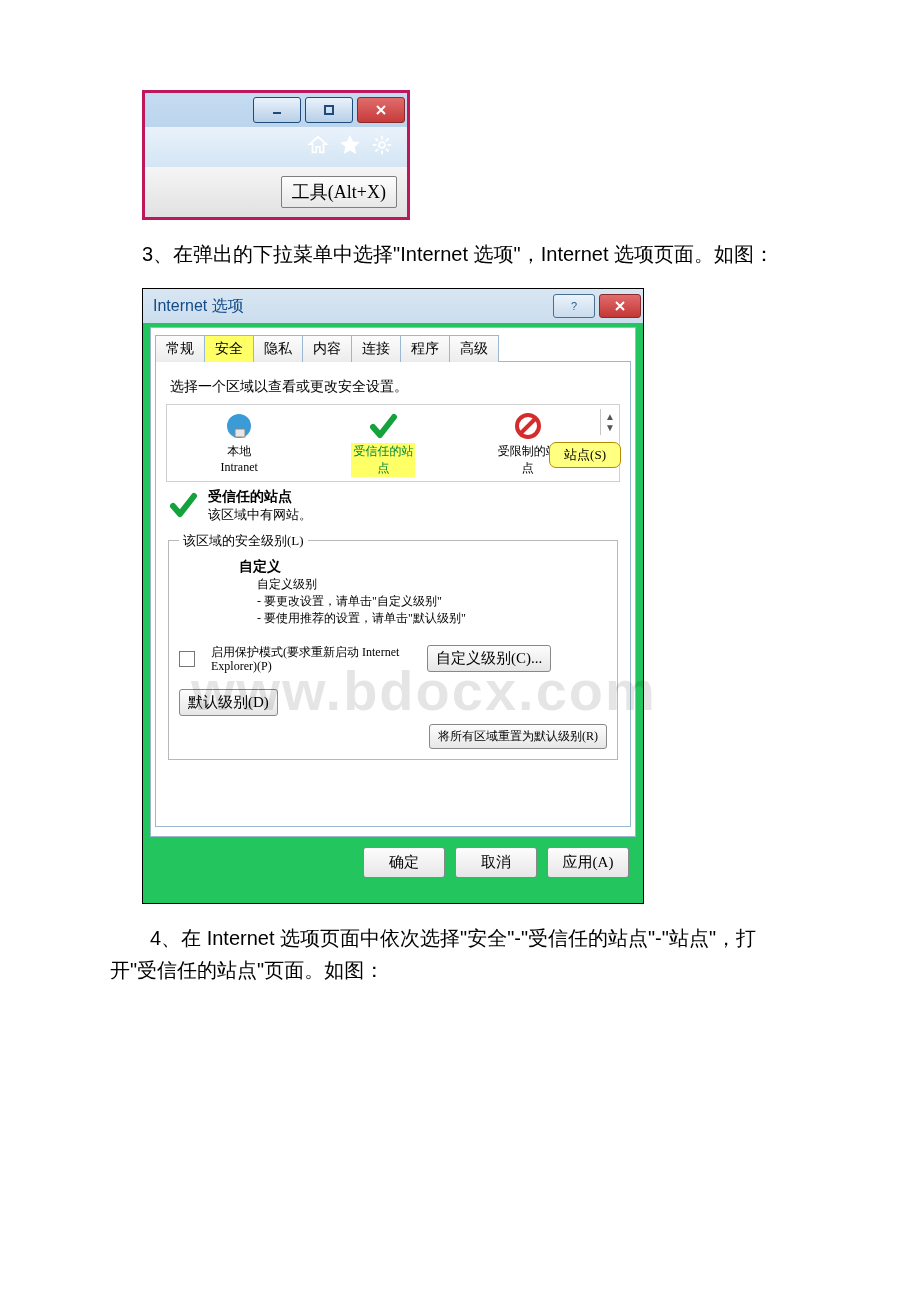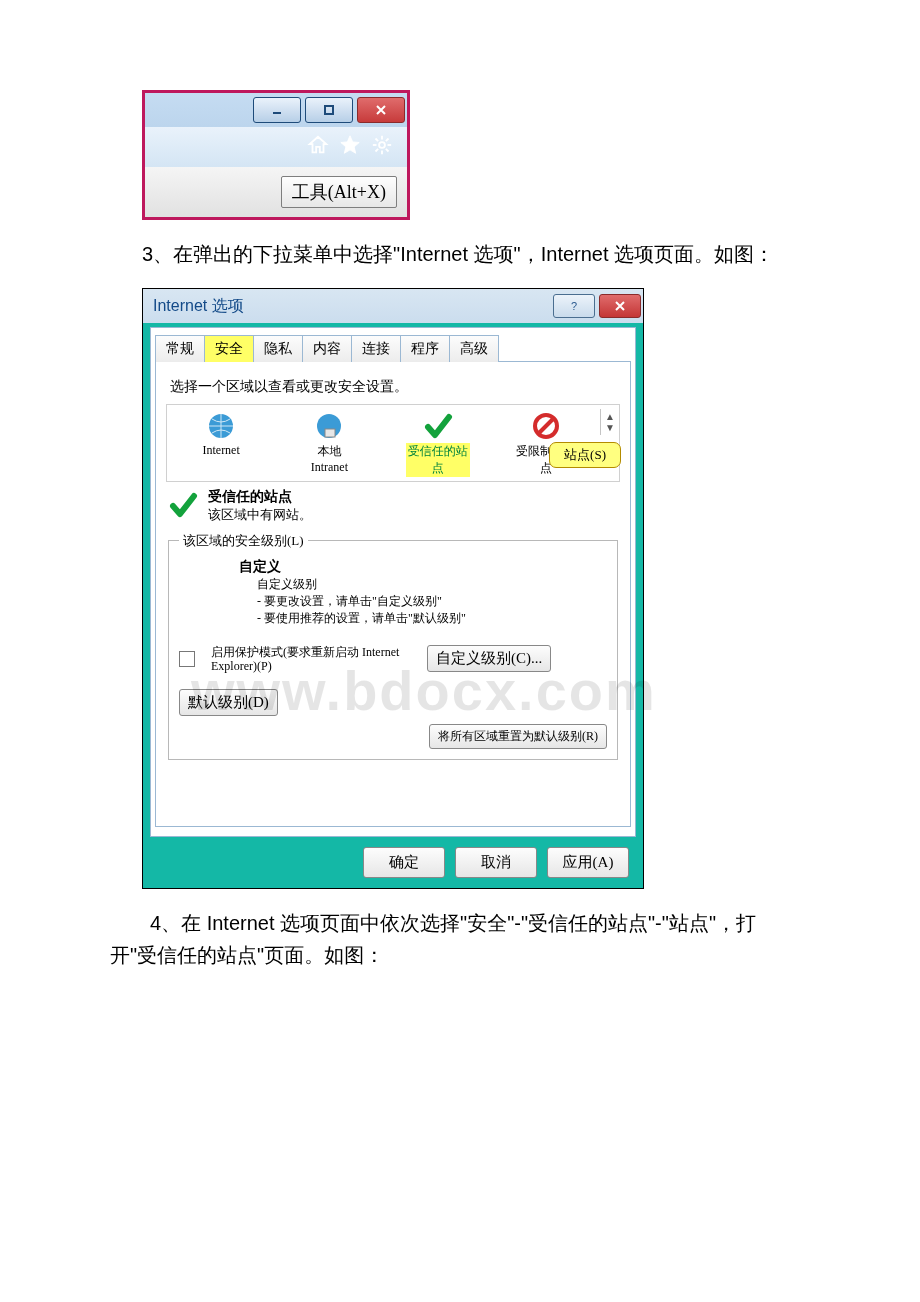--- a/index.html
+++ b/index.html
@@ -79,23 +79,23 @@
   font-size: 18px;
   border-radius: 2px;
   font-family: "SimSun", serif;
 }
 
 
 .dialog-wrap {
   width: 500px;
   margin-left: 142px;
   border: 1px solid #000;
-  background: #14b8a6;
+  background: #22c55e;
   position: relative;
-  padding-bottom: 0;
+  padding-bottom: 15px;
 }
 .dlg-title {
   height: 34px;
   display: flex;
   align-items: center;
   justify-content: space-between;
   background: linear-gradient(#d8e6f2, #cbddee);
   padding: 0 2px 0 10px;
 }
 .dlg-title .txt {
@@ -362,29 +362,20 @@
       </div>
 
       <div class="tab-panel">
         <div class="panel-intro">选择一个区域以查看或更改安全设置。</div>
 
         <div class="zone-row">
           <div class="zone">
             <div class="ico">
               <svg width="30" height="30" viewBox="0 0 30 30">
                   <circle cx="15" cy="15" r="12" fill="#3b9bd6"></circle>
-                  <path d="M3 15 H27 M15 3 V27 M6 8 Q15 14 24 8 M6 22 Q15 16 24 22" stroke="#cfe8f7" stroke-width="1" fill="none"></path>
-                </svg>
-            </div>
-            <span class="lbl">Internet</span>
-          </div>
-          <div class="zone">
-            <div class="ico">
-              <svg width="30" height="30" viewBox="0 0 30 30">
-                  <circle cx="15" cy="15" r="12" fill="#3b9bd6"></circle>
                   <rect x="11" y="18" width="10" height="8" fill="#e7e7e7" stroke="#888"></rect>
                 </svg>
             </div>
             <span class="lbl" style="white-space:pre-line">本地
 Intranet</span>
           </div>
           <div class="zone trusted">
             <div class="ico">
               <svg width="30" height="30" viewBox="0 0 30 30">
                   <path d="M5 16 L12 24 L26 6" stroke="#13a23c" stroke-width="6" fill="none" stroke-linecap="round" stroke-linejoin="round"></path>

